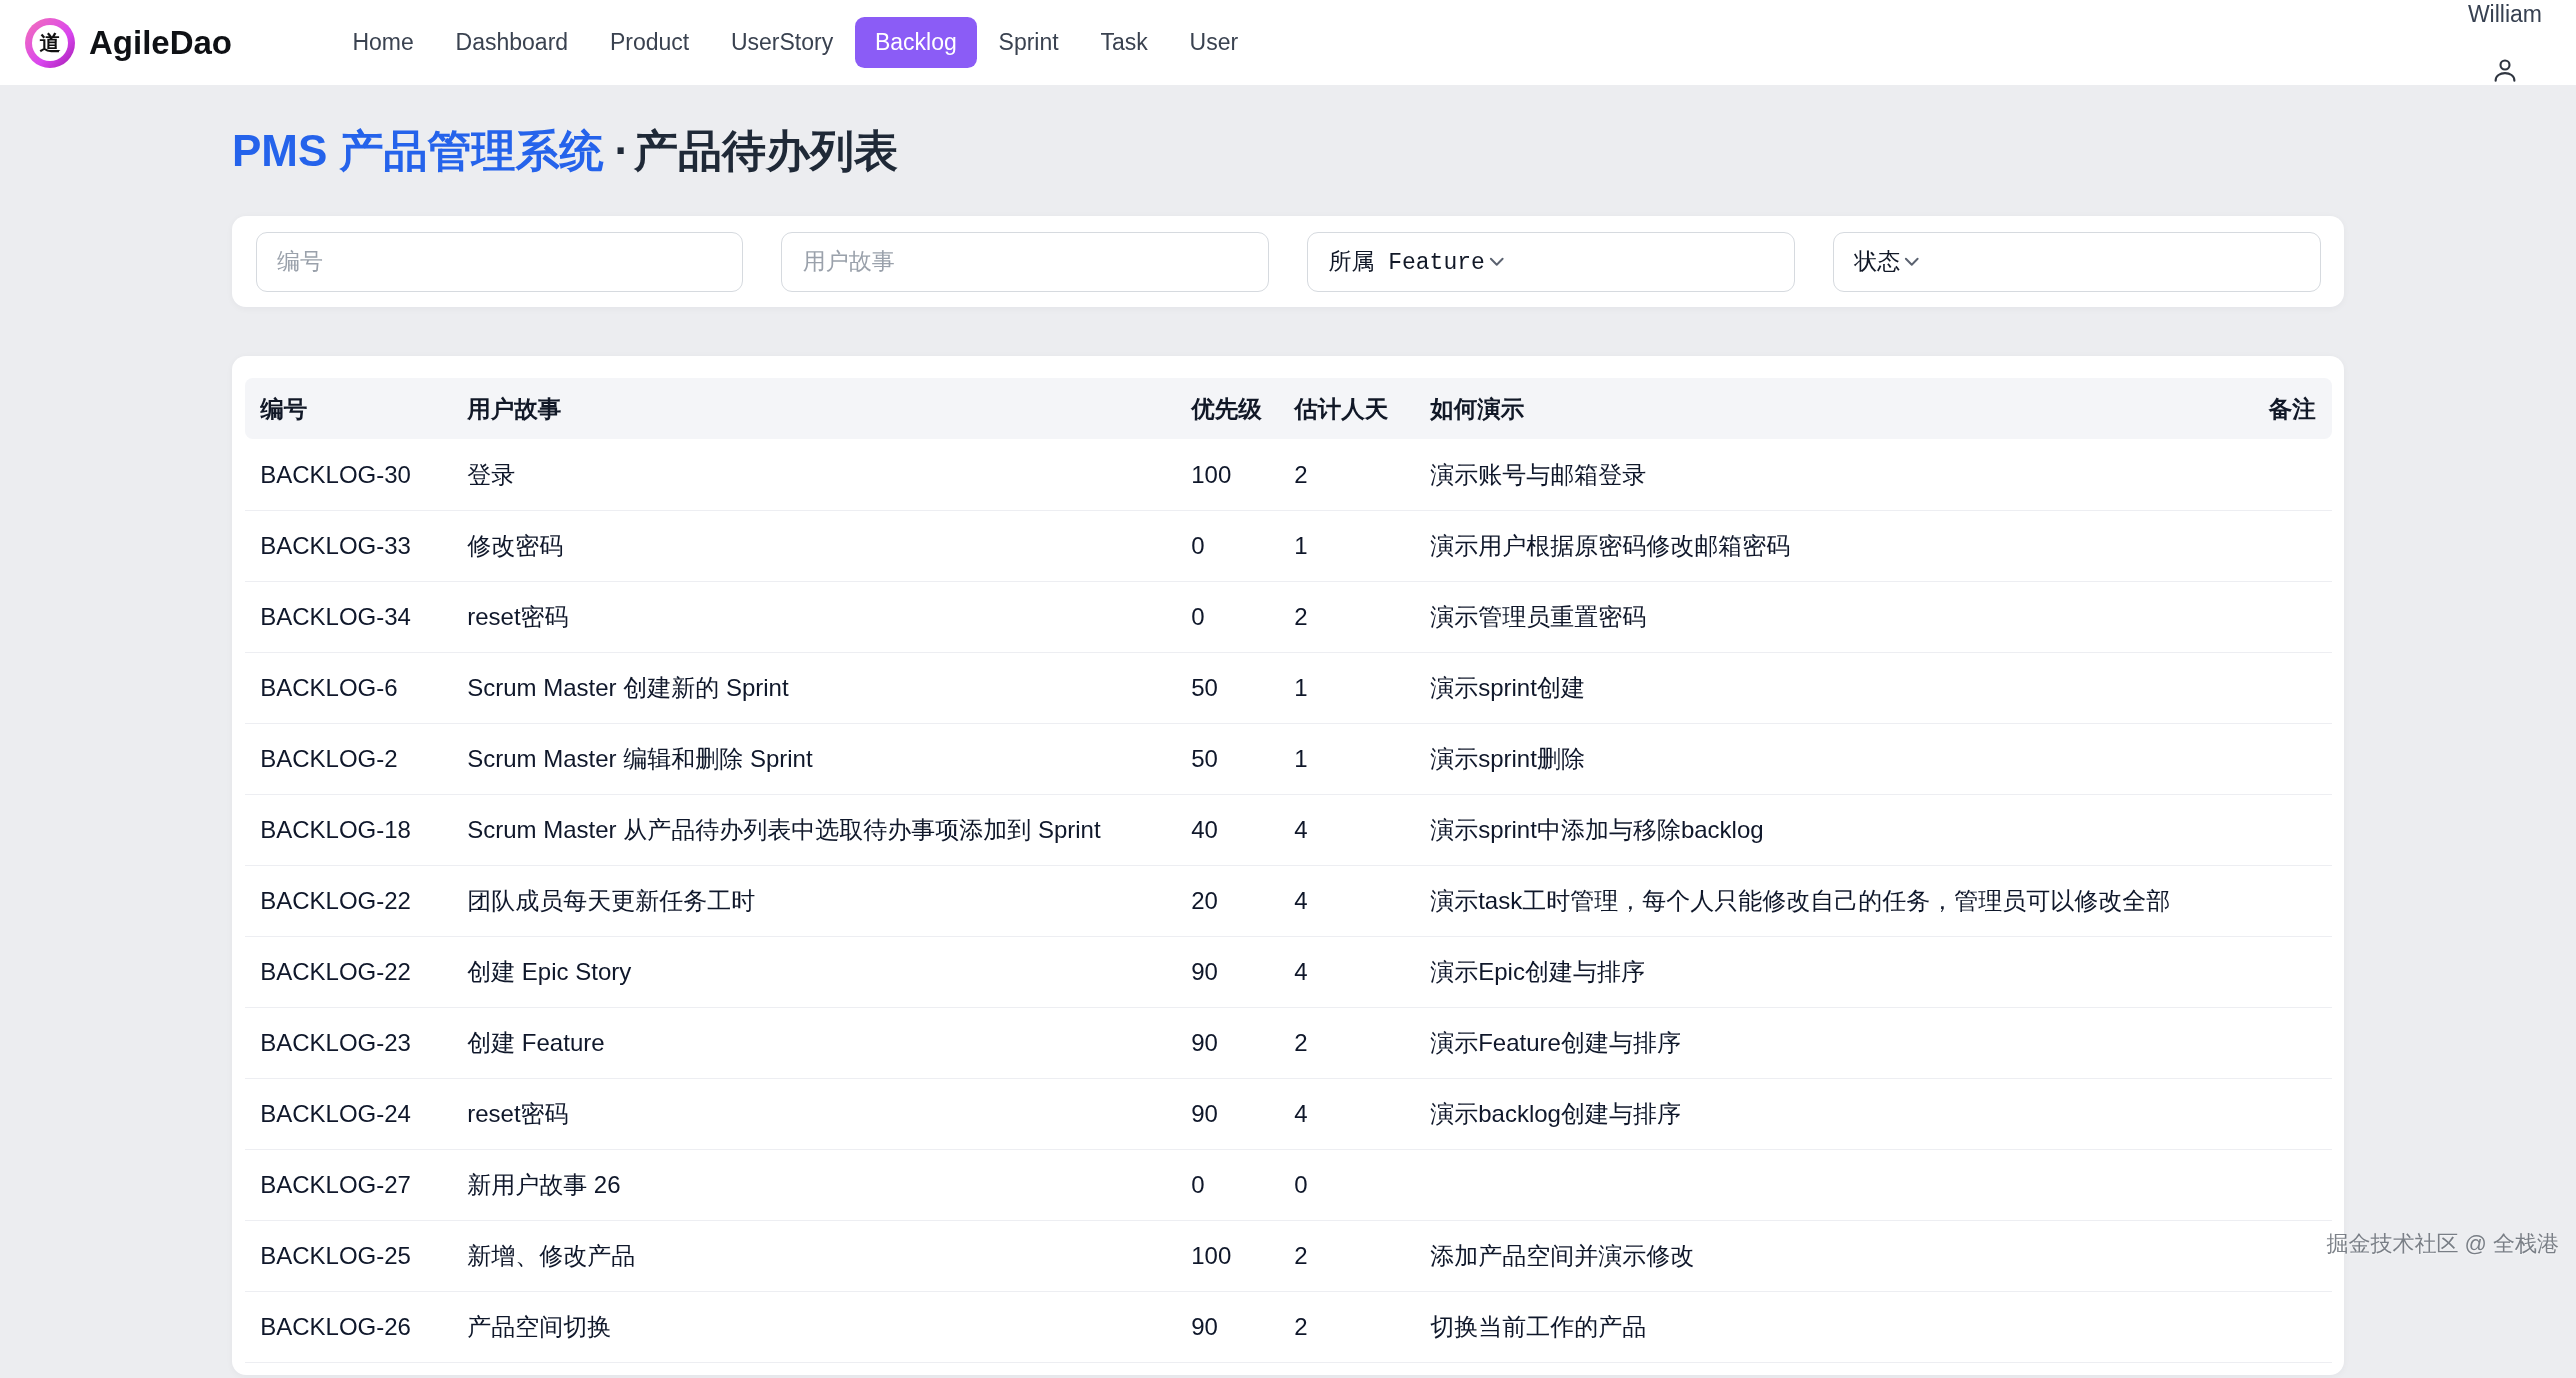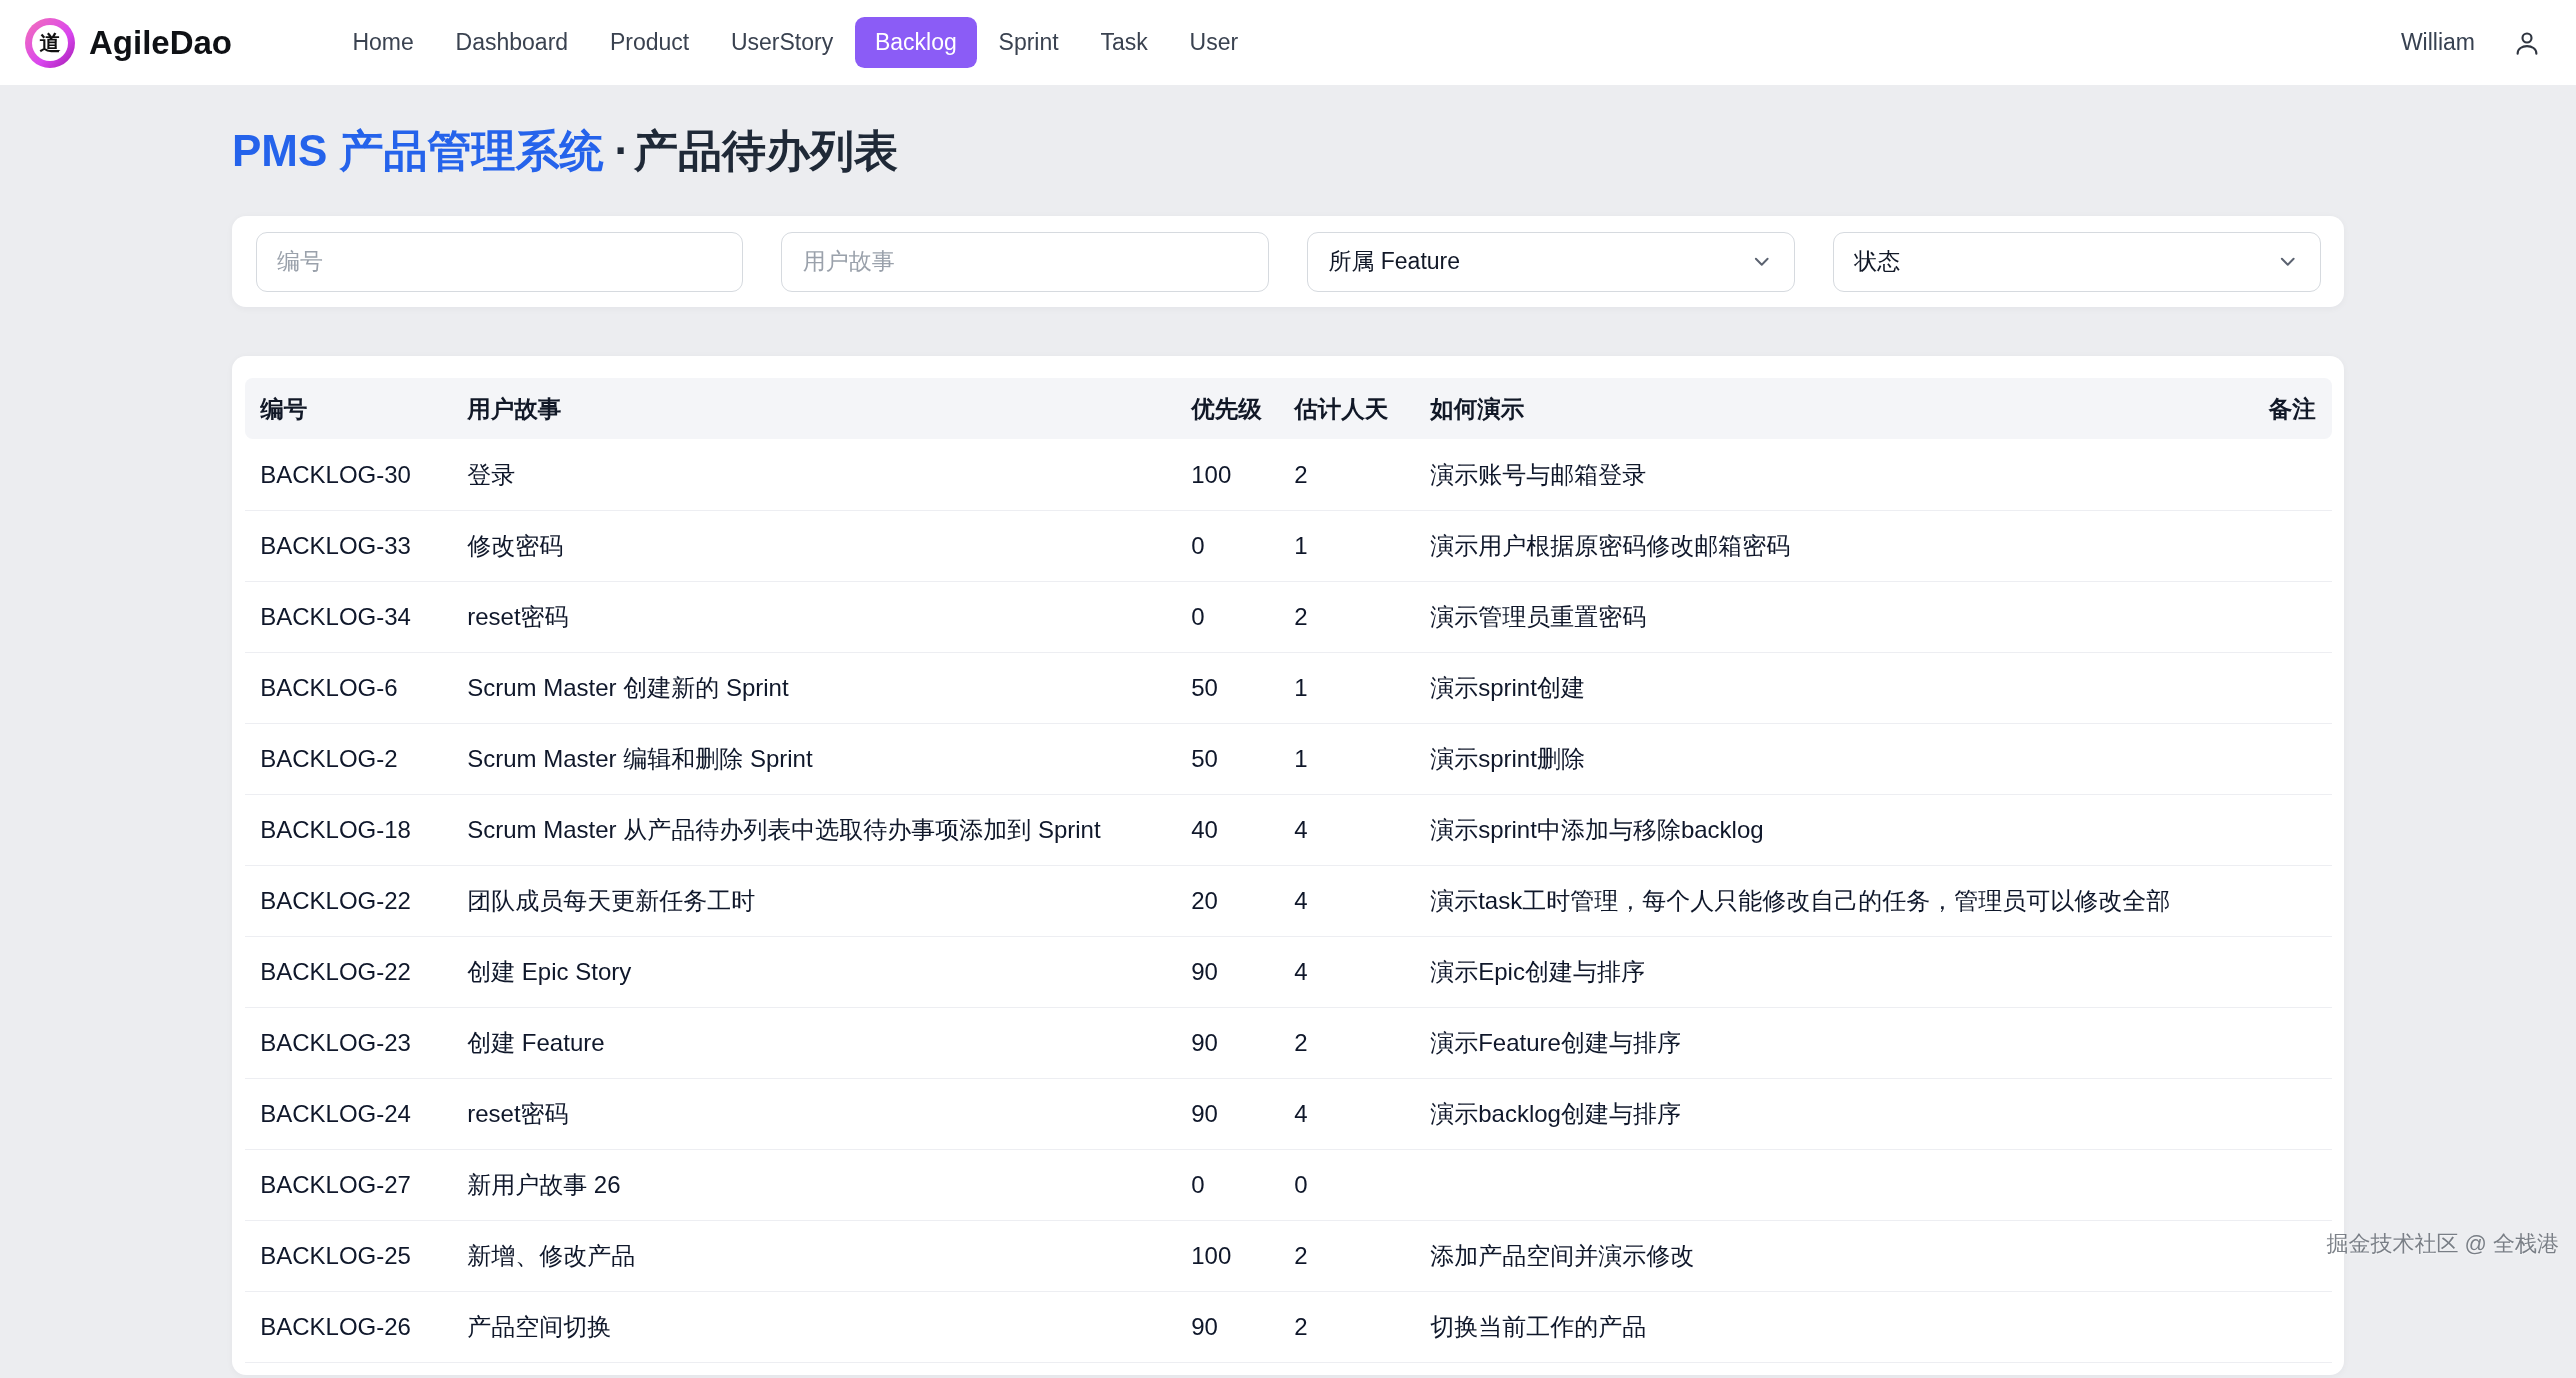--- a/index.html
+++ b/index.html
@@ -35,21 +35,21 @@
     margin-left: 100px;
   }
   .nav-item {
     font-size: 23px; color: #3a4250; text-decoration: none;
     padding: 11.8px 20.4px; border-radius: 9.4px; cursor: pointer;
     white-space: nowrap;
   }
   .nav-item.active { background: #8b5cf6; color: #ffffff; }
 
   .nav-right {
-    margin-left: auto; display: flex; align-items: center; gap: 37px;
+    margin-left: auto; display: flex; align-items: center; gap: 27px; flex-direction: column;
   }
   .user-name { font-size: 23px; color: #374151; }
   .user-icon { display: flex; align-items: center; cursor: pointer; }
 
   
   .container { width: 2112px; margin: 0 auto; }
 
   .page-title { margin-top: 41px; font-size: 44px; font-weight: 700; line-height: 49px; }
   .t-blue { color: #2563eb; }
   .t-sep { color: #1f2937; margin: 0 4.7px 0 11px; }
@@ -66,22 +66,23 @@
   .filter-input, .filter-select {
     flex: 1 1 0; height: 60px;
     border: 1.6px solid #d6dadf; border-radius: 11px;
     font-size: 23px; padding: 0 20.4px;
     background: #ffffff; color: #111827;
     font-family: inherit;
     outline: none;
   }
   .filter-input::placeholder { color: #9aa1ab; }
   .filter-select {
-    display: flex; align-items: center; justify-content: space-between;
+    display: flex; align-items: center; 
     cursor: pointer;
+    font-family: Liberation Mono, monospace;
   }
   .filter-select .chevron { display: flex; align-items: center; }
 
   
   .table-card {
     margin-top: 49px;
     background: #ffffff; border-radius: 14px;
     padding: 22px 12.5px 12.5px 12.5px;
     box-shadow: 0 1.6px 7.8px rgba(17,24,39,0.04);
   }

